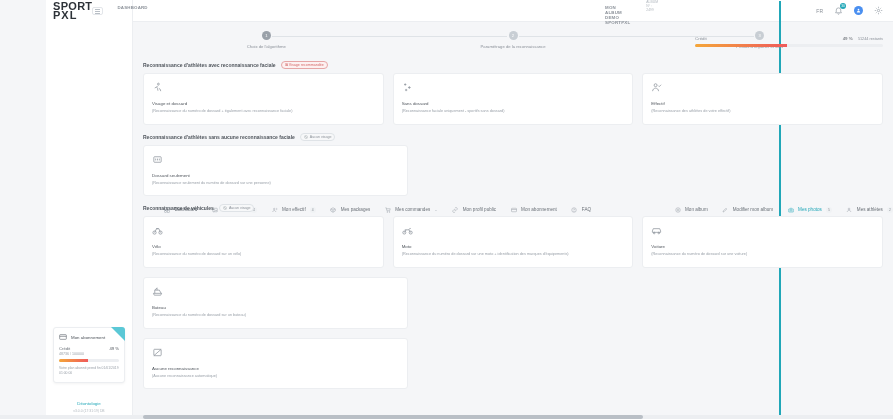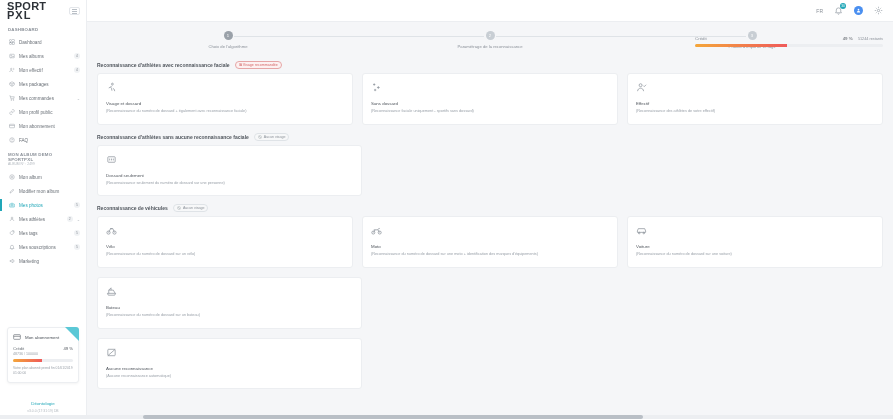--- a/index.html
+++ b/index.html
@@ -12,22 +12,23 @@
     background: #f5f6f8;
     overflow: hidden;
   }
   .app { display:flex; width:893px; height:419px; }
 
   
   .sidebar {
     width: 87px; height: 419px;
     background: #ffffff;
     border-right: 1px solid #eceef1;
-    display:flex; flex-direction:column;
+    display:flex; flex-direction:row;
     position: relative;
+    margin-left: 46px;
   }
   .logo-wrap {
     height: 22px;
     display:flex; align-items:center; justify-content:space-between;
     padding: 0 6px 0 7px;
   }
   .logo {
     font-weight: bold;
     font-size: 11px;
     letter-spacing: 0.3px;

